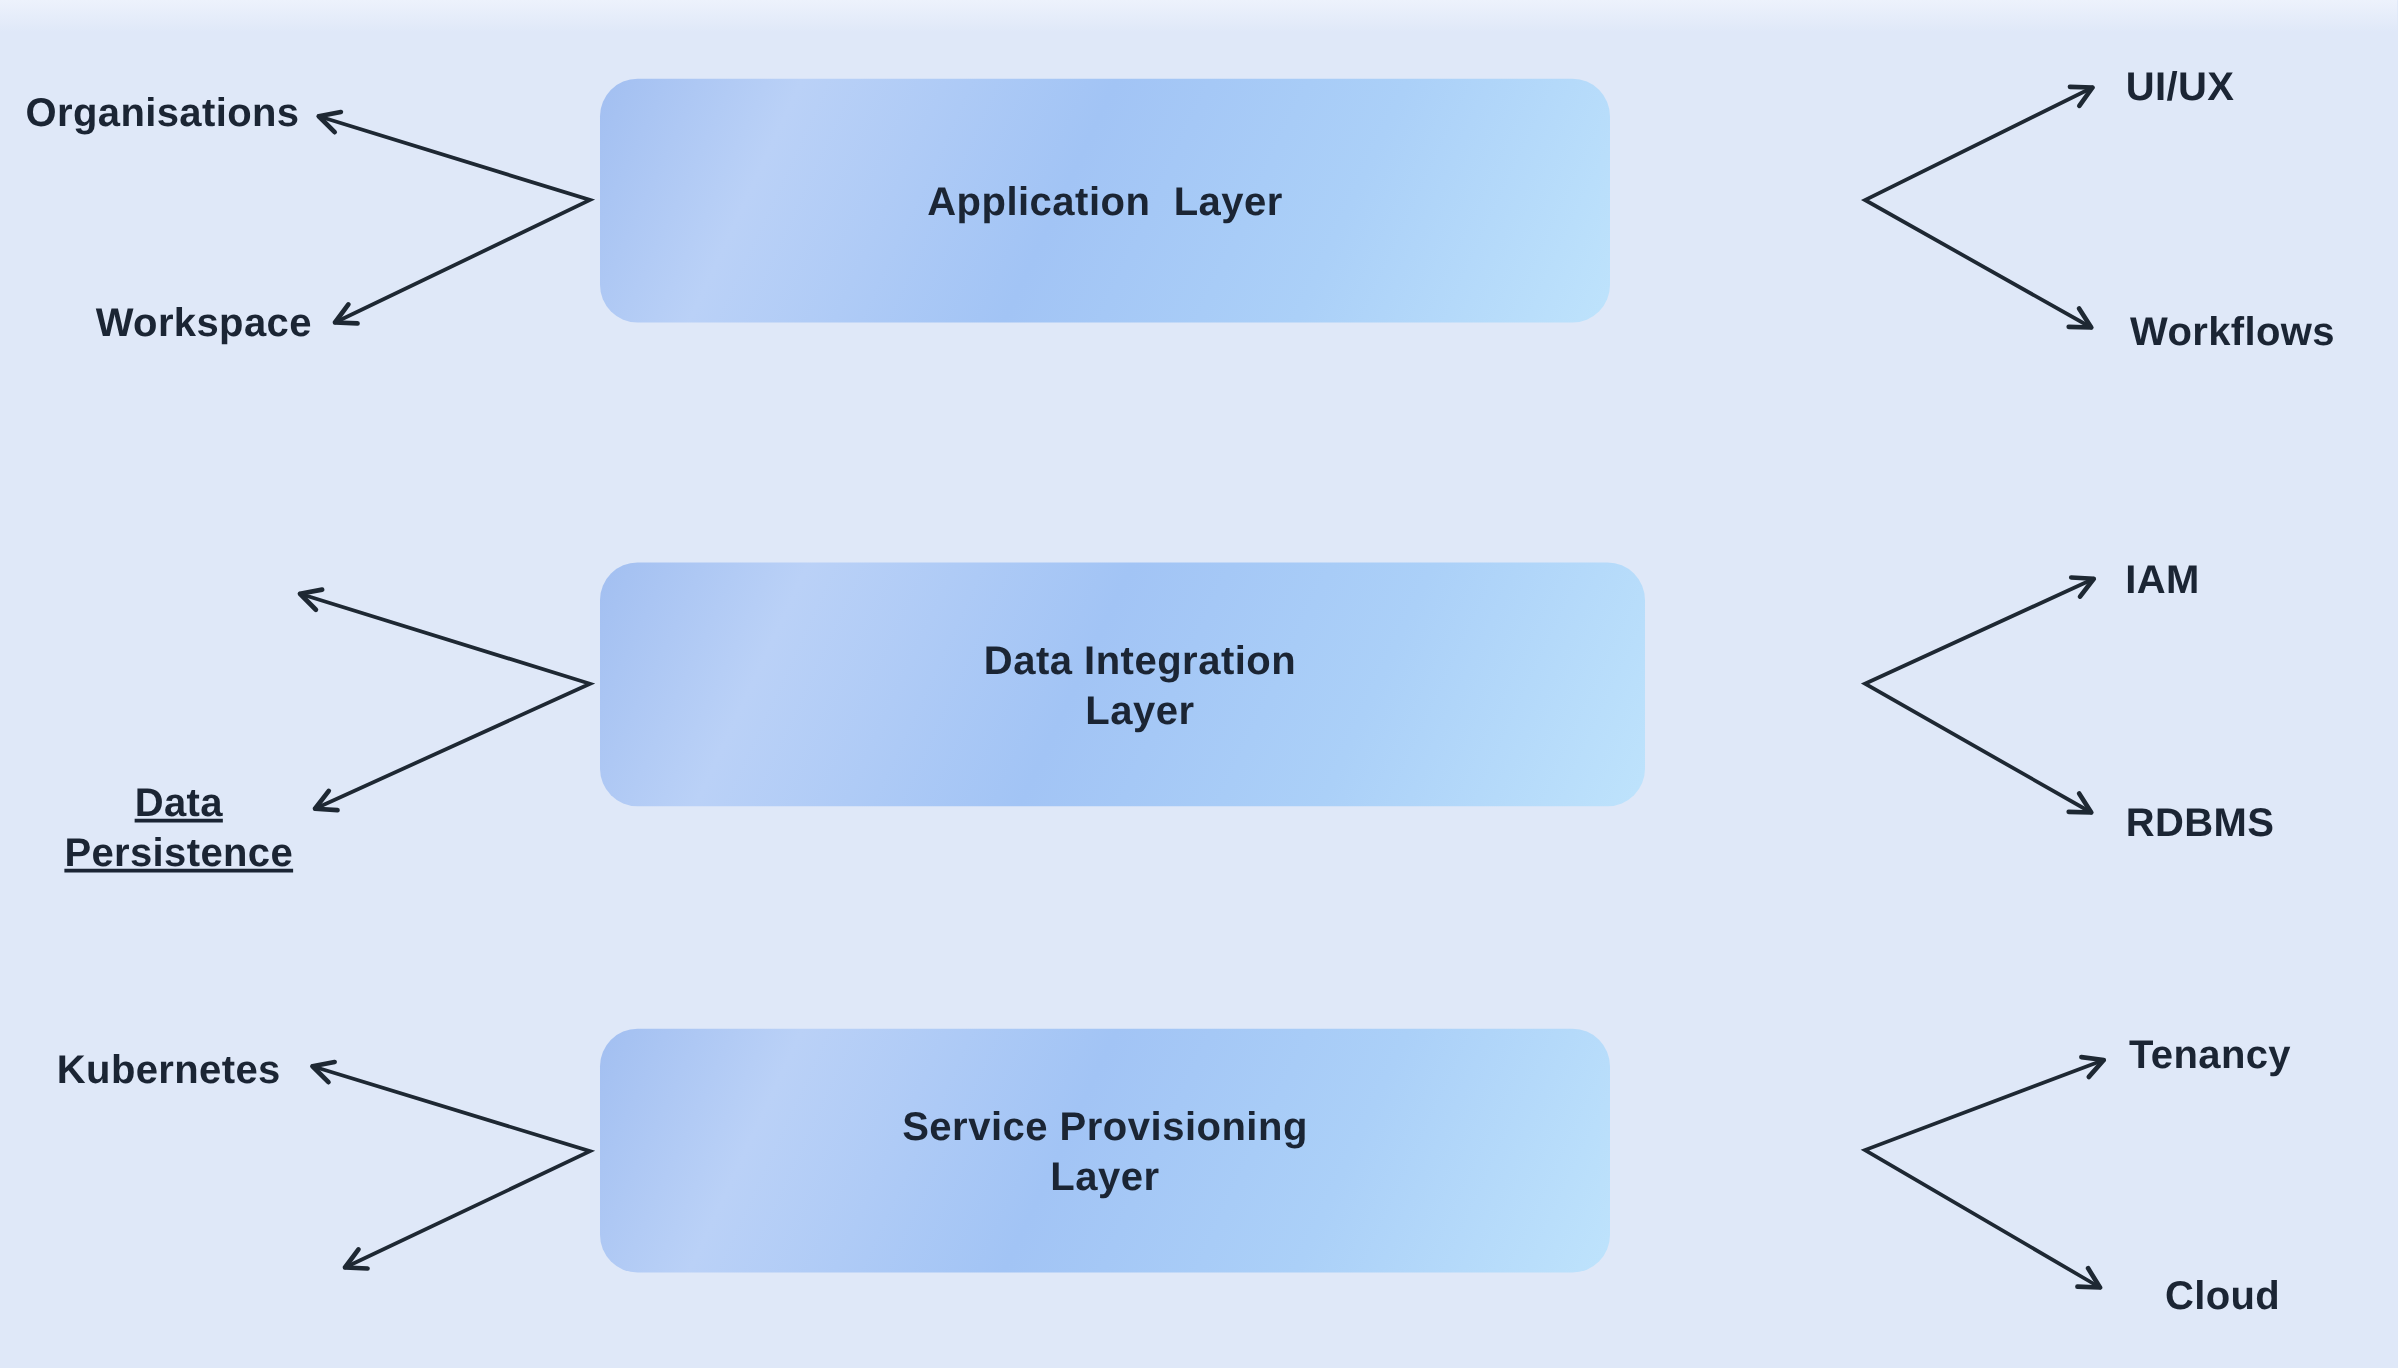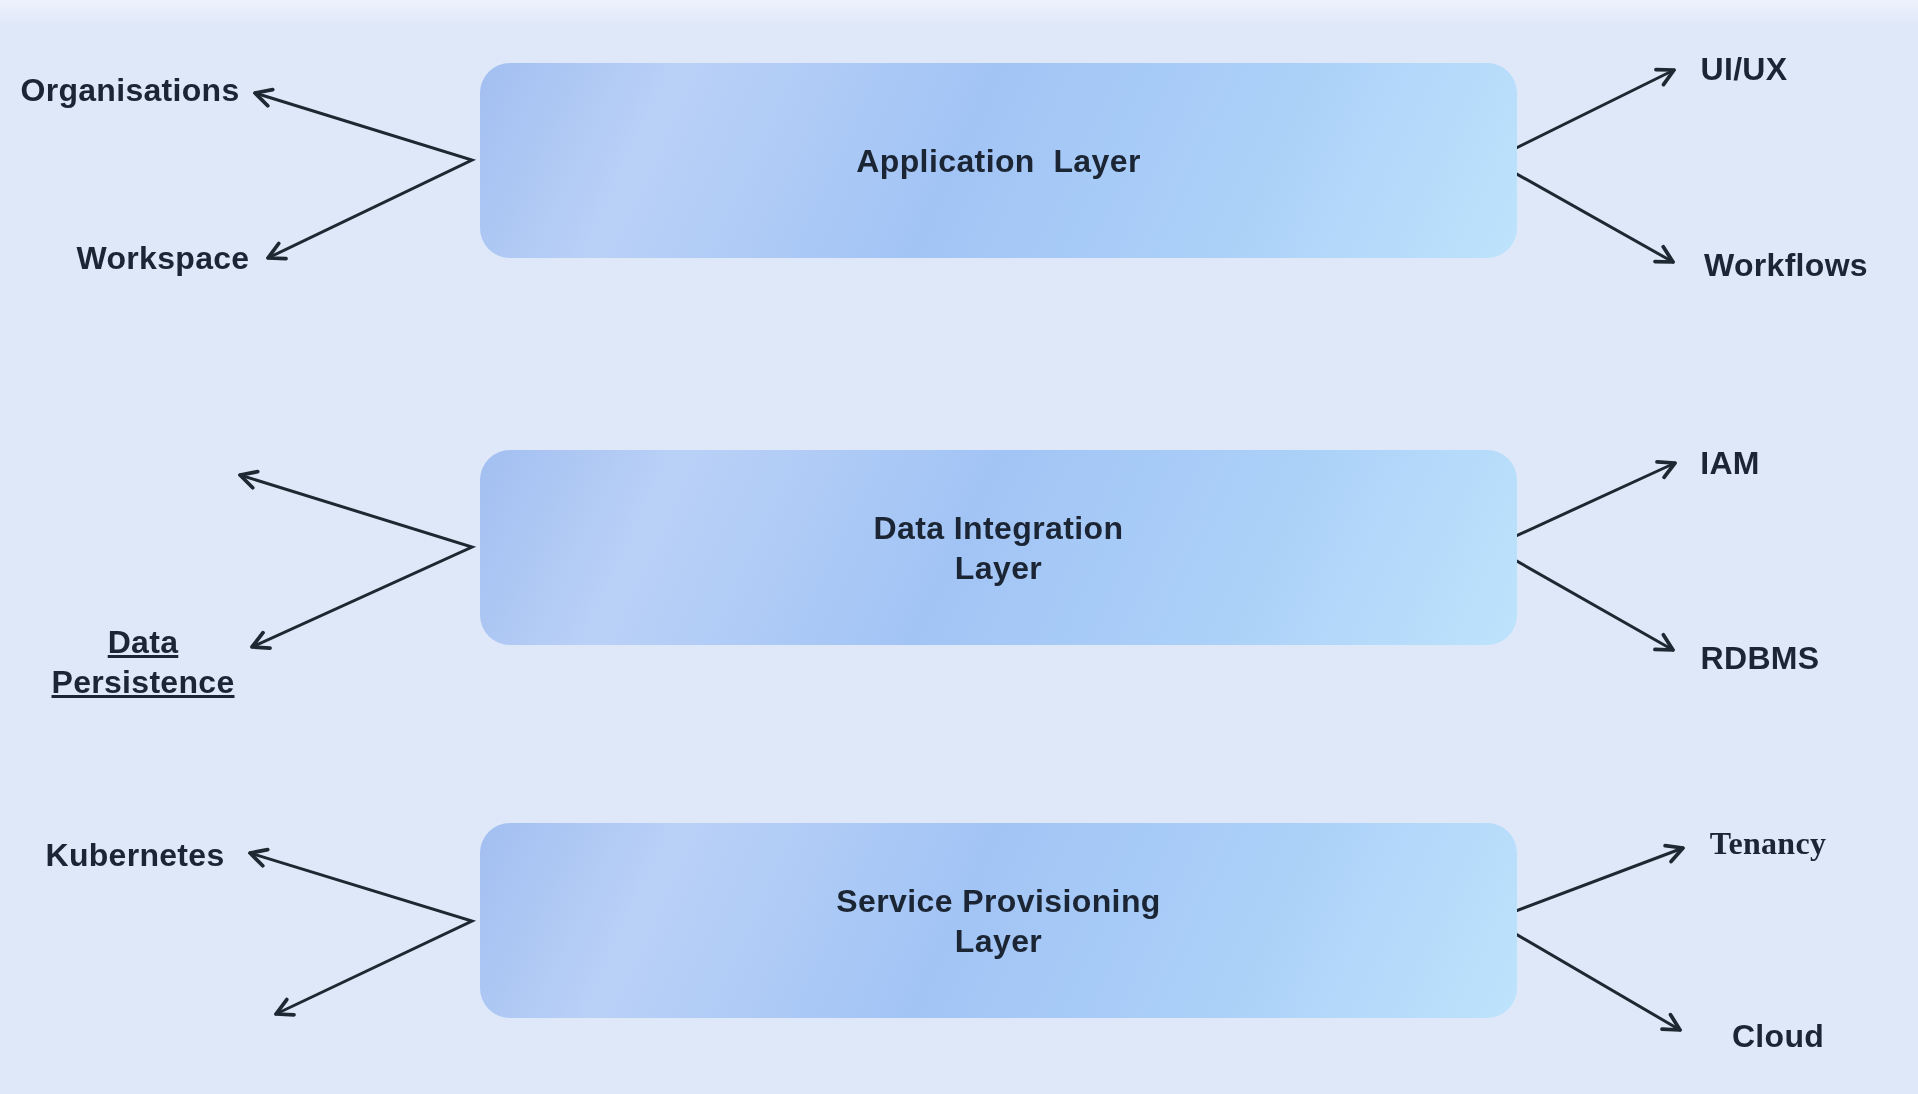--- a/index.html
+++ b/index.html
@@ -17,21 +17,21 @@
   }
   .arrows {
     position: absolute;
     left: 0; top: 0;
     width: 1918px; height: 1094px;
     pointer-events: none;
   }
   .layer-box {
     position: absolute;
     left: 480px;
-    width: 1037px;
+    width: 808px;
     height: 195px;
     border-radius: 30px;
     background: linear-gradient(115deg,
       #a2bff1 0%,
       #bad1f7 18%,
       #a2c4f5 46%,
       #abd0f8 72%,
       #bee3fc 100%);
     display: flex;
     align-items: center;
@@ -52,35 +52,35 @@
     color: #1b2534;
     font-size: 32px;
     font-weight: 700;
     letter-spacing: 0.3px;
     line-height: 40px;
     text-align: center;
     white-space: pre-line;
   }
   
   #box-application { top: 63px; }
-  #box-data-integration { top: 450px; }
+  #box-data-integration { top: 450px; padding-left: 28px; }
   #box-service-provisioning { top: 823px; }
   
   #lbl-organisations        { left: 130px;  top: 90px;   }
   #lbl-workspace            { left: 163px;  top: 258px;  }
   #lbl-api-integration      { left: 119px;  top: 496px;  }
   #lbl-data-persistence     { left: 143px;  top: 662px; text-decoration: underline;  }
   #lbl-kubernetes           { left: 135px;  top: 855px;  }
   #lbl-application-bundling { left: 163px;  top: 1041px; }
   
   #lbl-uiux      { left: 1744px; top: 69px;   }
   #lbl-workflows { left: 1786px; top: 265px;  }
   #lbl-iam       { left: 1730px; top: 463px;  }
   #lbl-rdbms     { left: 1760px; top: 658px;  }
-  #lbl-tenancy   { left: 1768px; top: 843px; font-family: Liberation Serif, serif;  }
+  #lbl-tenancy   { left: 1768px; top: 843px;  }
   #lbl-cloud     { left: 1778px; top: 1036px; }
 </style>
 </head>
 <body>
 
 <div class="canvas">
 
   <svg class="arrows" viewBox="0 0 1918 1094" xmlns="http://www.w3.org/2000/svg">
     <defs>
       <marker id="arrowhead" viewBox="0 0 12 12" refX="10.5" refY="6" markerWidth="7.5" markerHeight="7.5" orient="auto-start-reverse">

